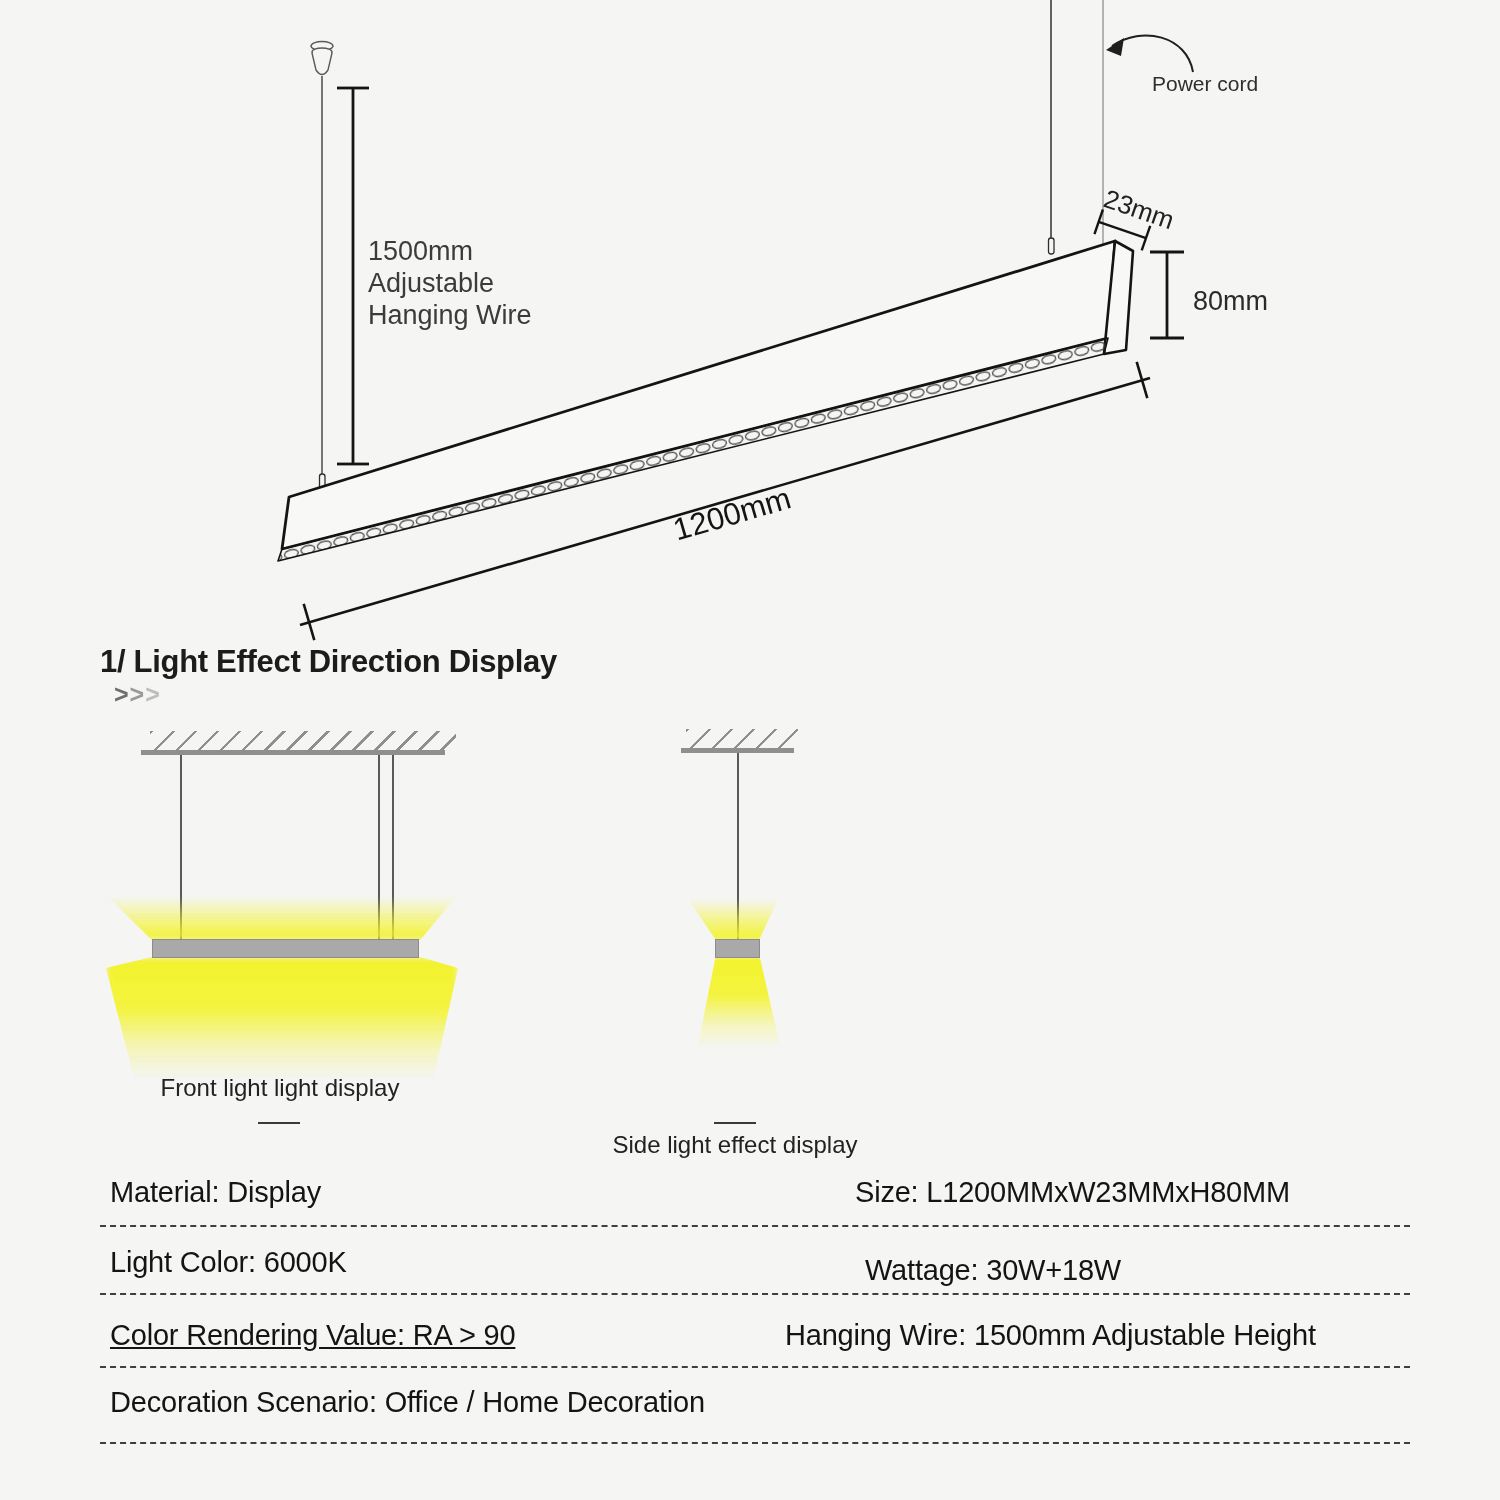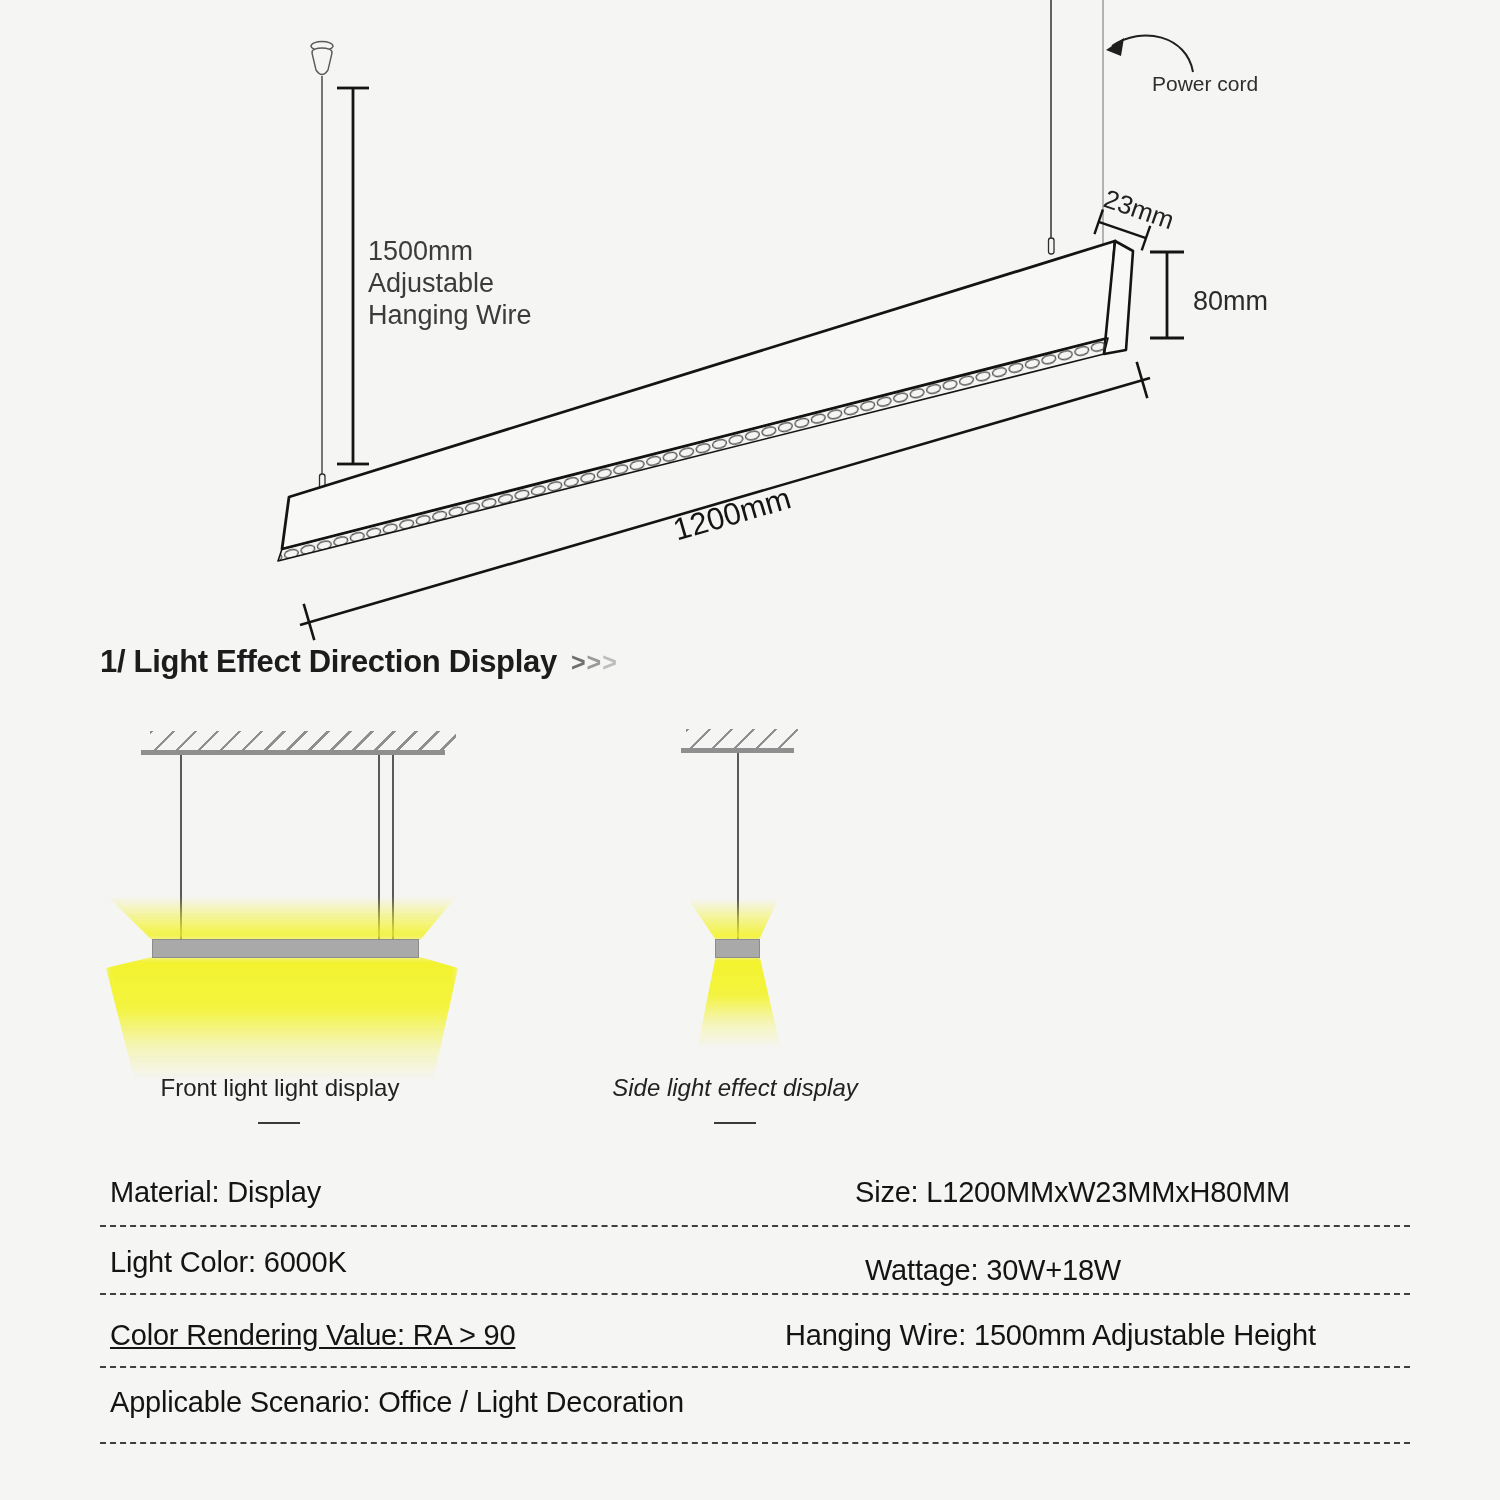--- a/index.html
+++ b/index.html
@@ -5,21 +5,21 @@
   html,body{margin:0;padding:0;}
   body{font-family:"Liberation Sans",sans-serif;}
   #stage{position:relative;width:1500px;height:1500px;background:#f5f5f3;overflow:hidden;}
   .abs{position:absolute;}
 
   
   #tech-svg{position:absolute;left:0;top:0;}
   #tech-svg text{font-family:"Liberation Sans",sans-serif;}
 
   
-  #section-heading{position:absolute;left:100px;top:644px;display:flex;align-items:center;white-space:nowrap;}
+  #section-heading{position:absolute;left:100px;top:644px;display:flex;align-items:flex-start;white-space:nowrap;flex-direction:column;}
   #section-heading .title{font-size:31px;font-weight:bold;color:#1c1c1c;letter-spacing:-0.3px;}
   #section-heading .arrows{margin-left:14px;font-size:25px;font-weight:bold;letter-spacing:1px;}
   #section-heading .a1{color:#6f6f6f;}
   #section-heading .a2{color:#9a9a9a;}
   #section-heading .a3{color:#bdbdbd;}
 
   
   .ceiling-bar{position:absolute;background:#8f8f8f;height:5px;}
   .ceiling-hatch{position:absolute;height:19px;
     background:repeating-linear-gradient(135deg,#8f8f8f 0 2.6px,rgba(0,0,0,0) 2.6px 15.6px);}
@@ -123,34 +123,34 @@
     <div class="caption-underline abs" style="left:258px;top:1122px;width:42px;"></div>
   </div>
 
   <div>
     <div class="ceiling-hatch abs" style="left:686px;top:729px;width:112px;"></div>
     <div class="ceiling-bar abs" style="left:681px;top:748px;width:113px;"></div>
     <div class="wire abs" style="left:737px;top:753px;height:188px;"></div>
     <div class="glow glow-up abs" style="left:688px;top:899px;width:90px;height:41px;filter:blur(2px);clip-path:polygon(0% 0%,100% 0%,79% 100%,31% 100%);"></div>
     <div class="glow glow-down abs" style="left:694px;top:957px;width:90px;height:90px;filter:blur(2px);clip-path:polygon(24% 0%,73% 0%,96% 100%,4% 100%);"></div>
     <div class="fixture-bar abs" style="left:715px;top:939px;width:45px;height:19px;"></div>
-    <div class="caption" style="left:590px;top:1074px;width:290px;font-style:italic;">Side light effect display</div>
+    <div class="caption" style="left:590px;top:1131px;width:290px;">Side light effect display</div>
     <div class="caption-underline abs" style="left:714px;top:1122px;width:42px;"></div>
   </div>
 
   <div>
     <div class="spec-cell" style="left:110px;top:1174px;">Material: Display</div>
     <div class="spec-cell" style="left:855px;top:1174px;">Size: L1200MMxW23MMxH80MM</div>
     <div class="spec-divider" style="top:1225px;"></div>
 
     <div class="spec-cell" style="left:110px;top:1244px;">Light Color: 6000K</div>
     <div class="spec-cell" style="left:865px;top:1244px;margin-top:8px;">Wattage: 30W+18W</div>
     <div class="spec-divider" style="top:1293px;"></div>
 
     <div class="spec-cell" style="left:110px;top:1317px;text-decoration:underline;">Color Rendering Value: RA &gt; 90</div>
     <div class="spec-cell" style="left:785px;top:1317px;">Hanging Wire: 1500mm Adjustable Height</div>
     <div class="spec-divider" style="top:1366px;"></div>
 
-    <div class="spec-cell" style="left:110px;top:1384px;">Applicable Scenario: Office / Light Decoration</div>
+    <div class="spec-cell" style="left:110px;top:1384px;">Decoration Scenario: Office / Home Decoration</div>
     <div class="spec-divider" style="top:1442px;"></div>
   </div>
 
 </div>
 
 </body></html>

